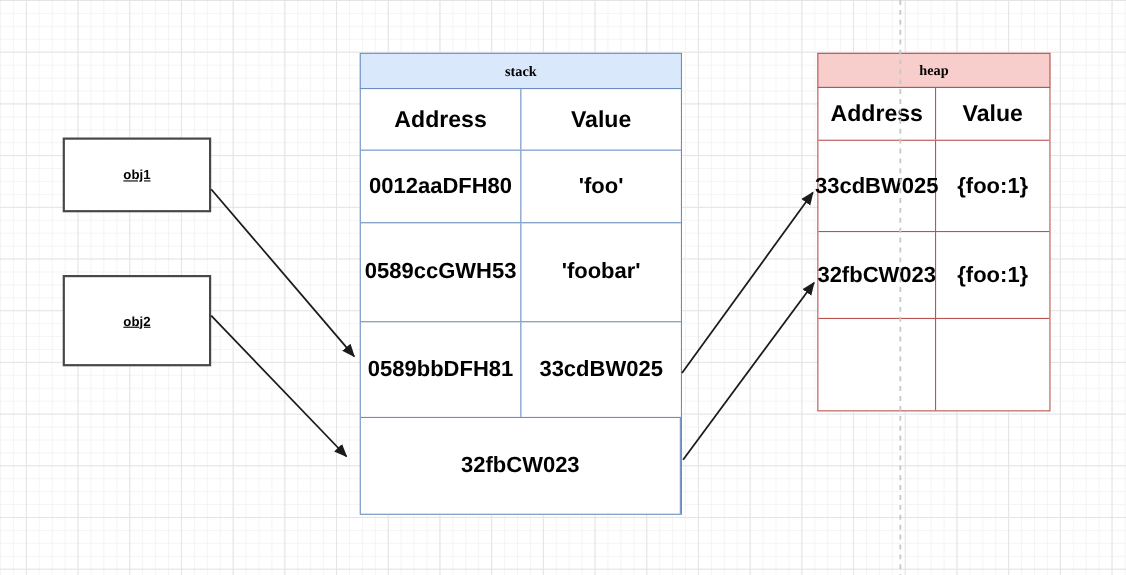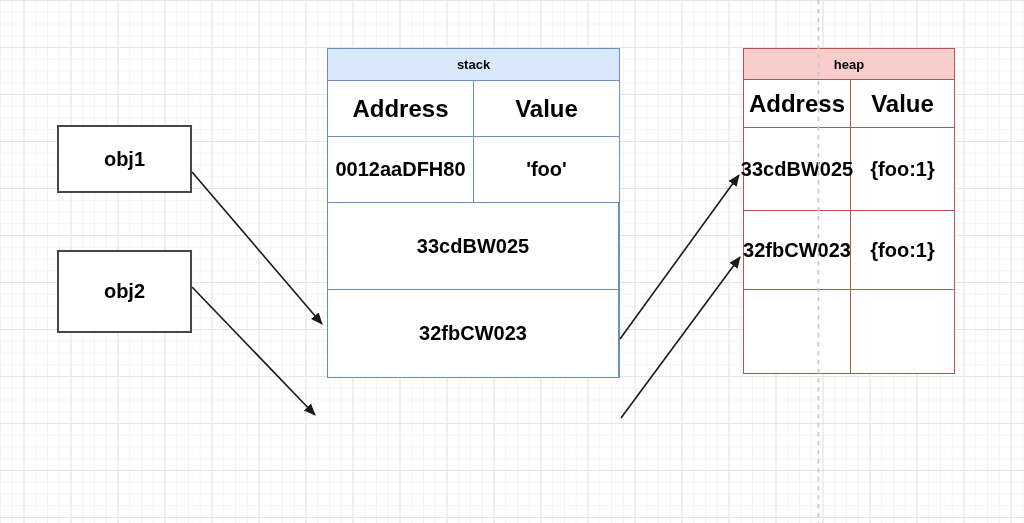--- a/index.html
+++ b/index.html
@@ -22,56 +22,58 @@
 
   .node {
     position: absolute;
     background: #ffffff;
     border: 2px solid #474747;
     box-sizing: border-box;
     display: flex;
     align-items: center;
     justify-content: center;
     font-weight: bold;
-    font-size: 20px;
+    font-size: 12px;
     color: #000000;
+    text-decoration: underline;
   }
   #obj1 { left: 57px;  top: 125px; width: 135px; height: 68px; }
   #obj2 { left: 57px;  top: 250px; width: 135px; height: 83px; }
 
   .table { position: absolute; box-sizing: border-box; }
 
   .table-header {
     box-sizing: border-box;
     display: flex;
     align-items: center;
     justify-content: center;
     font-weight: bold;
     font-size: 13px;
     color: #000000;
+    font-family: Liberation Serif, serif;
   }
   .table-body {
     box-sizing: border-box;
     margin-top: -1px;
     background: #ffffff;
   }
   .trow {
     display: flex;
     box-sizing: border-box;
   }
   .tcell {
     box-sizing: border-box;
     display: flex;
     align-items: center;
     justify-content: center;
     font-weight: bold;
     color: #000000;
     font-size: 20px;
   }
-  .tcell.colhead { font-size: 24px; }
+  .tcell.colhead { font-size: 21px; }
 
   
   #stack-table { left: 327px; top: 48px; width: 293px; }
   #stack-table .table-header {
     height: 33px;
     background: #dae8fc;
     border: 1px solid #6c8ebf;
   }
   #stack-table .table-body { border: 1px solid #6c8ebf; }
   #stack-table .trow { border-bottom: 1px solid #6c8ebf; }
@@ -127,21 +129,26 @@
     </div>
     <div class="table-body">
       <div class="trow row-h56">
         <div class="tcell colhead">Address</div>
         <div class="tcell colhead">Value</div>
       </div>
       <div class="trow row-h66">
         <div class="tcell">0012aaDFH80</div>
         <div class="tcell">'foo'</div>
       </div>
+      <div class="trow row-h90">
+        <div class="tcell">0589ccGWH53</div>
+        <div class="tcell">'foobar'</div>
+      </div>
       <div class="trow row-h87">
+        <div class="tcell">0589bbDFH81</div>
         <div class="tcell">33cdBW025</div>
       </div>
       <div class="trow row-h87">
         <div class="tcell">32fbCW023</div>
       </div>
     </div>
   </div>
 
   <div class="table" id="heap-table">
     <div class="table-header">

